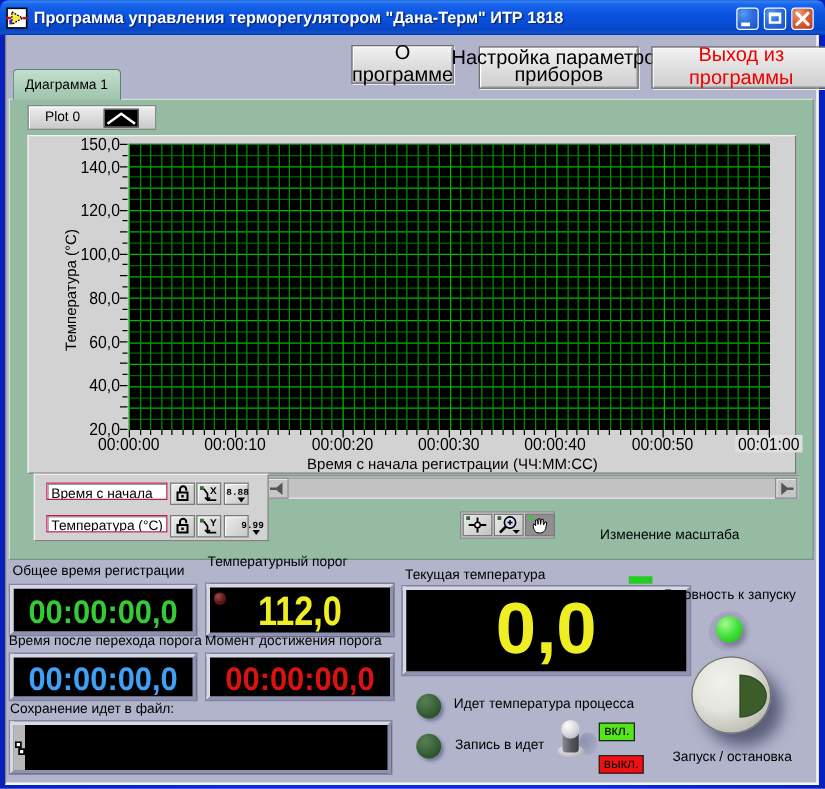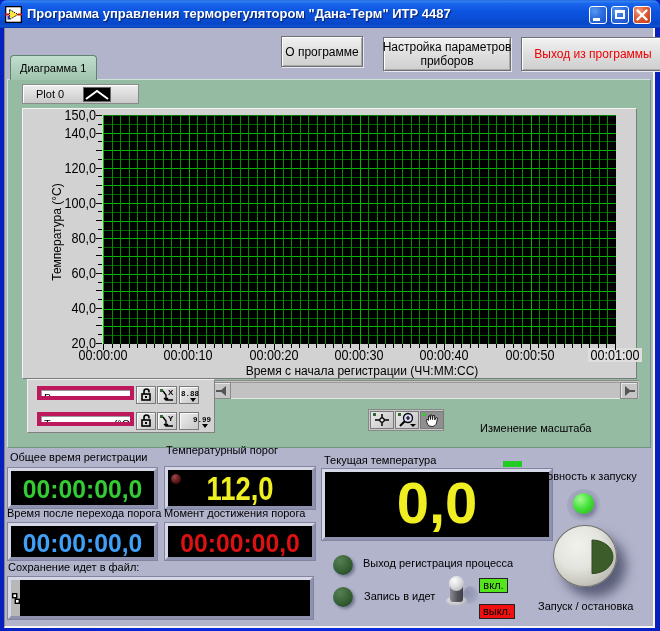--- a/index.html
+++ b/index.html
@@ -20,31 +20,31 @@
 #btn-min { left:589px; }
 #btn-max { left:611px; }
 #btn-close { left:633px; background:radial-gradient(circle at 30% 25%, #F0A080 0%, #E0603A 40%, #C43818 100%); }
 
 
 #client { left:4px; top:28px; width:651px; height:600px; background:#B2B4CC; border-left:1px solid #8A8372; border-right:2px solid #F8F6F0; border-bottom:2px solid #F8F6F0; }
 
 
 .dlgbtn { background:linear-gradient(to bottom,#F2F2F2,#DDDDDD 55%,#CFCFCF);
   border:1px solid #707070; box-shadow:inset 1px 1px 0 #FFFFFF, inset -1px -1px 0 #A8A8A8, 1px 1px 0 #E8E8F2;
-  font-size:12px; color:#000; text-align:center; display:flex; align-items:center; justify-content:center; }
+  font-size:16px; color:#000; text-align:center; display:flex; align-items:center; justify-content:center; }
 
 
 #tab { left:10px; top:55px; width:87px; height:25px; background:linear-gradient(to bottom,#C2DECE,#9FC4AC);
   border:1px solid #5F8570; border-bottom:none; border-radius:4px 4px 0 0; font-size:11px; color:#000;
   display:flex; align-items:center; justify-content:flex-start; padding-left:9px; }
 #page { left:7px; top:79px; width:644px; height:369px; background:#96BBA3;
   border-top:1px solid #CEE4D8; border-left:1px solid #CEE4D8; border-right:1px solid #6E9680; border-bottom:1px solid #6E9680; }
 
 
-#plotlegend { left:22px; top:84px; width:117px; height:20px; background:linear-gradient(to bottom,#EFEFEF,#C9C9C9);
+#plotlegend { left:22px; top:84px; width:103px; height:20px; background:linear-gradient(to bottom,#EFEFEF,#C9C9C9);
   border:1px solid #8A8A8A; box-shadow:inset 1px 1px 0 #FFFFFF; font-size:11px; color:#000;text-align:right; }
 #plotlegend span { position:absolute; left:13px; top:3px; }
 #plotsym { position:absolute; left:60px; top:2px; width:28px; height:15px; background:#000; border:1px solid #666; }
 
 
 #chart { left:22px; top:108px; width:615px; height:271px; background:#D2D2D2;
   border-top:1px solid #F2F2F2; border-left:1px solid #F2F2F2; border-right:1px solid #7A7A7A; border-bottom:1px solid #7A7A7A; }
 #plot { left:103px; top:115px; width:513px; height:229px; background:#000; }
 .ylab { position:absolute; right:564px; font-size:14px; line-height:14px; color:#000; text-align:right; width:50px; transform:scaleX(0.9); transform-origin:100% 50%; }
 .xlab { position:absolute; top:348px; font-size:14px; line-height:14px; color:#000; text-align:center; width:60px; transform:scaleX(0.9); }
@@ -56,21 +56,21 @@
 #sbar { left:213px; top:380px; width:426px; height:19px; background:#C4C4C4; border-top:1px solid #8A8A8A; }
 .sarr { position:absolute; top:1px; width:18px; height:17px; background:#C6C6C6;
   border:1px solid #8A8A8A; box-shadow:inset 1px 1px 0 #E8E8E8; color:#555; font-size:9px;
   display:flex; align-items:center; justify-content:center; }
 #strack { position:absolute; left:18px; top:1px; width:389px; height:17px; background:#C2C2C2;
   border-top:1px solid #9A9A9A; border-bottom:1px solid #E6E6E6; }
 
 
 #scaleleg { left:27px; top:379px; width:188px; height:54px; background:#D2D2D2;
   border-top:1px solid #F0F0F0; border-left:1px solid #F0F0F0; border-right:1px solid #808080; border-bottom:1px solid #808080; }
-.srow-box { position:absolute; width:97px; height:14px; background:#fff; border:4px solid #be185d;
+.srow-box { position:absolute; width:97px; height:14px; background:#fff; border:1px solid #be185d;
   box-shadow:inset 1px 1px 0 #999; font-size:11px; color:#000; padding:2px 0 0 3px; white-space:nowrap; overflow:hidden; }
 .sbtn { position:absolute; width:20px; height:18px; background:linear-gradient(135deg,#EDEDED,#C8C8C8);
   border:1px solid #7A7A7A; box-shadow:inset 1px 1px 0 #FAFAFA; }
 
 
 #zoompal { left:368px; top:409px; width:76px; height:22px; background:#C9C9C9; border:1px solid #888; }
 .zbtn { position:absolute; top:1px; width:24px; height:18px; background:linear-gradient(135deg,#EAEAEA,#C4C4C4);
   border:1px solid #7A7A7A; }
 #zb3 { background:#8F8F8F; }
 #lbl-zoom { left:480px; top:422px; font-size:11px; color:#000;text-align:right; }
@@ -97,21 +97,21 @@
 
 <div id="titlebar" class="abs">
 
   <svg class="abs" style="left:5px; top:6px;" width="17" height="17" viewBox="0 0 17 17">
     <rect x="0.5" y="0.5" width="16" height="16" fill="#fff" stroke="#000" stroke-width="1.6"></rect>
     <polygon points="4.5,3.5 13,8.5 4.5,13.5" fill="#FFE840" stroke="#000" stroke-width="1" stroke-dasharray="1.5 1"></polygon>
     <rect x="0" y="7.5" width="4" height="2" fill="#D01010"></rect>
     <rect x="13" y="7.5" width="4" height="2" fill="#D01010"></rect>
     <rect x="2.5" y="10" width="2" height="3.5" fill="#2030C0"></rect>
   </svg>
-  <div id="title-text" class="abs">Программа управления терморегулятором "Дана-Терм" ИТР 4487</div>
+  <div id="title-text" class="abs">Программа управления терморегулятором "Дана-Терм" ИТР 1818</div>
   <div id="btn-min" class="abs tbtn tbtn-blue">
       <span class="abs" style="left:3px; top:11px; width:7px; height:3px; background:#fff;"></span>
     </div>
   <div id="btn-max" class="abs tbtn tbtn-blue">
       <span class="abs" style="left:3px; top:3px; width:10px; height:9px; border:2px solid #fff; border-top-width:3px;"></span>
     </div>
   <div id="btn-close" class="abs tbtn">
       <svg width="16" height="16" style="position:absolute;left:0;top:0">
         <path d="M3.5 3.5 L12.5 12.5 M12.5 3.5 L3.5 12.5" stroke="#fff" stroke-width="2.4" stroke-linecap="round"></path>
       </svg>
@@ -437,21 +437,21 @@
 <div class="abs disp" style="left:8px; top:577px; width:305px; height:42px;">
   <div style="position:absolute; left:0; top:0; width:9px; height:36px; background:#B8B8B8;"></div>
   <svg style="position:absolute; left:1px; top:13px;" width="8" height="12" viewBox="0 0 8 12">
     <rect x="0.7" y="0.7" width="4" height="4" fill="#fff" stroke="#000" stroke-width="1.4"></rect>
     <rect x="3.3" y="6.3" width="4" height="4" fill="#fff" stroke="#000" stroke-width="1.4"></rect>
     <line x1="3" y1="4.5" x2="5" y2="7" stroke="#000" stroke-width="1"></line>
   </svg>
 </div>
 
 <div class="abs led" style="left:333px; top:555px; width:20px; height:20px; background:radial-gradient(circle at 35% 28%, #577F55 0%, #366034 55%, #1E3C1E 100%); box-shadow:2px 2px 3px rgba(95,100,135,0.75);"></div>
-<div class="abs blab" style="left:363px; top:557px;">Выход регистрация процесса</div>
+<div class="abs blab" style="left:363px; top:557px;">Идет температура процесса</div>
 <div class="abs led" style="left:333px; top:587px; width:20px; height:20px; background:radial-gradient(circle at 35% 28%, #577F55 0%, #366034 55%, #1E3C1E 100%); box-shadow:2px 2px 3px rgba(95,100,135,0.75);"></div>
 <div class="abs blab" style="left:364px; top:590px;">Запись в идет</div>
 
 <div class="abs" style="left:463px; top:586px; width:15px; height:18px; background:radial-gradient(ellipse at 30% 40%, rgba(110,115,145,0.55), rgba(178,180,204,0)); border-radius:50%;"></div>
 <div class="abs" style="left:446px; top:596px; width:21px; height:10px; background:radial-gradient(ellipse at 40% 30%,#F2F2F2,#B8B8C0 70%,#9090A0); border-radius:50%;"></div>
 <div class="abs" style="left:450px; top:583px; width:13px; height:19px; background:linear-gradient(to right,#8A8A94,#55555E 55%,#3E3E46); border-radius:3px;"></div>
 <div class="abs led" style="left:449px; top:576px; width:15px; height:15px; background:radial-gradient(circle at 35% 30%, #FCFCFC 0%, #D8D8DC 50%, #A0A0A8 100%);"></div>
 <div id="lbl-vkl" class="abs">вкл.</div>
 <div id="lbl-vykl" class="abs">выкл.</div>
 

